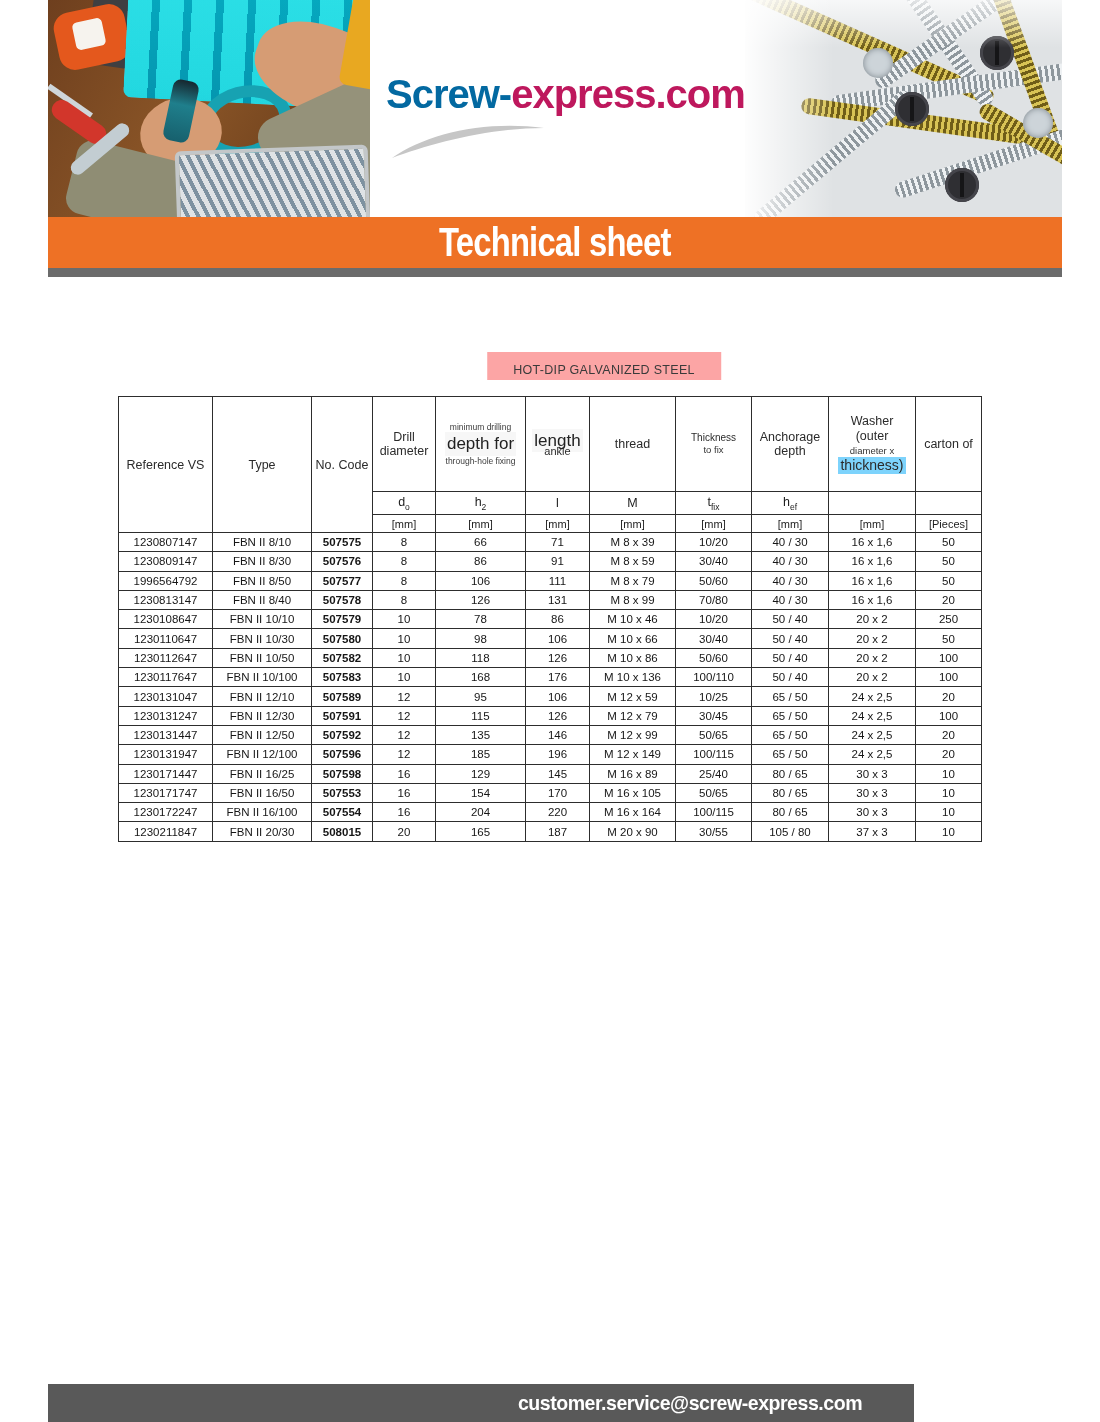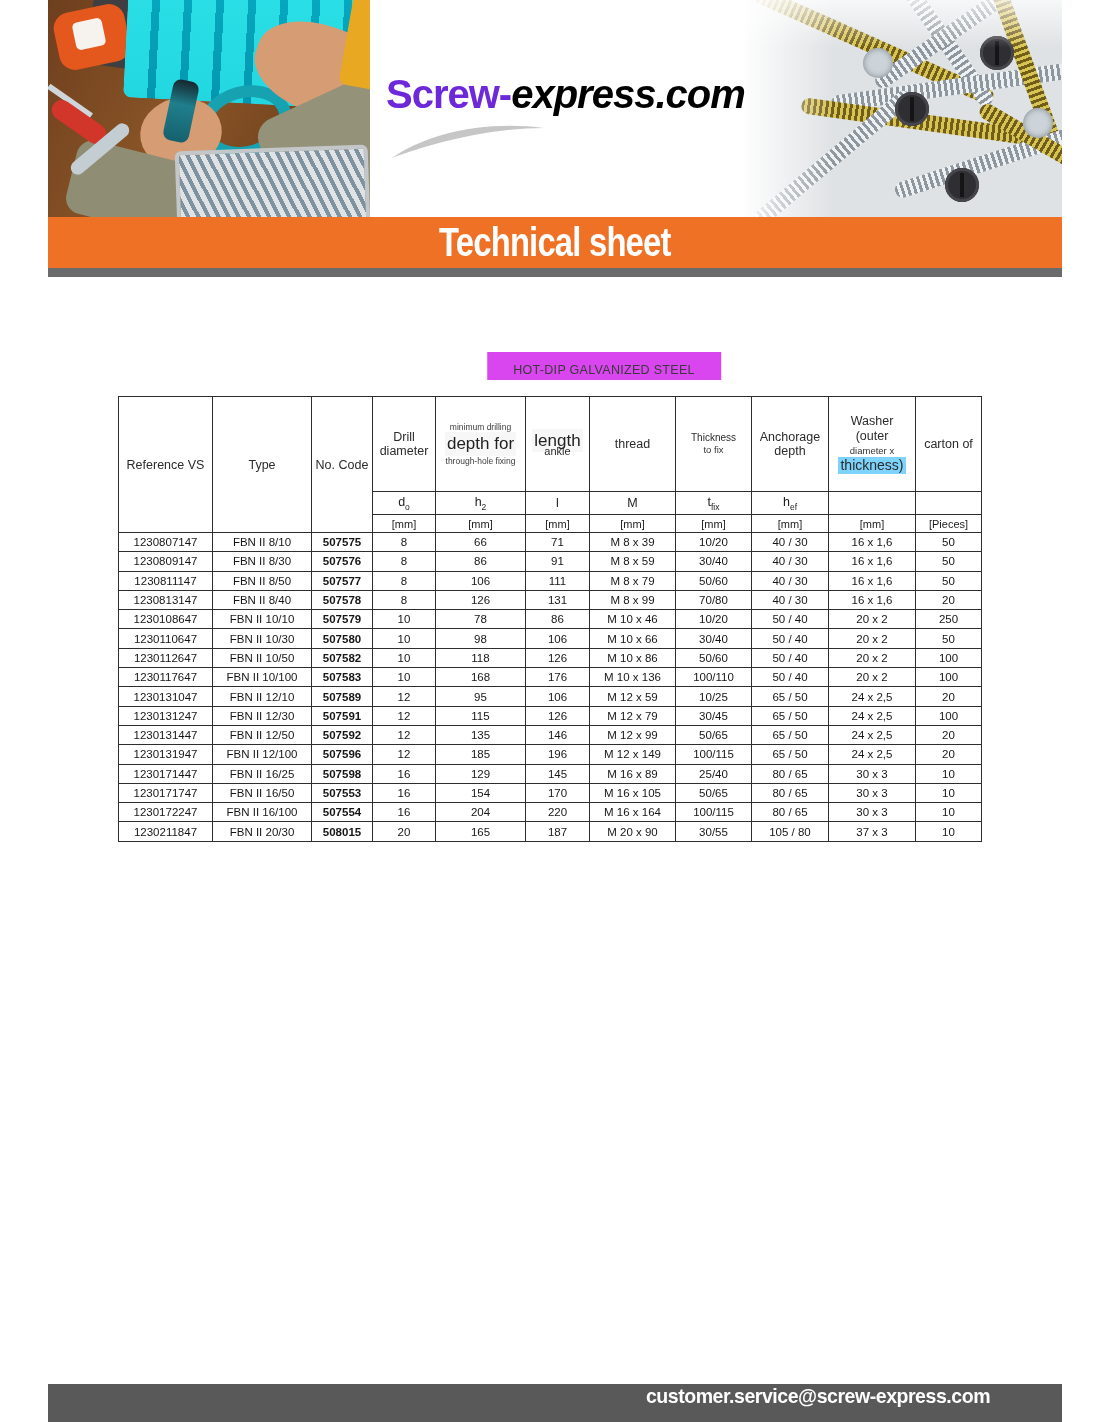--- a/index.html
+++ b/index.html
@@ -16,34 +16,34 @@
   .bar-brass{background:repeating-linear-gradient(90deg,#6f5d18 0 3px,#d8c355 3px 6px);}
   .head-dark{width:34px;height:34px;border-radius:50%;background:#2f2f33;
     box-shadow:inset 0 0 0 3px #45454b;}
   .head-dark::after{content:"";position:absolute;left:45%;top:15%;width:10%;height:70%;background:#151517;}
   .head-light{width:30px;height:30px;border-radius:50%;background:#cdd4d9;box-shadow:inset 0 0 6px #7d868c;}
   .fade-overlay{inset:0;background:linear-gradient(90deg,rgba(255,255,255,.95),rgba(255,255,255,0) 28%),linear-gradient(180deg,rgba(255,255,255,.75),rgba(255,255,255,0) 22%);}
 
   
   .logo-area{position:absolute;left:370px;top:0;width:375px;height:217px;background:#fff;}
   .logo-text{position:absolute;left:16px;top:72px;font-size:40px;font-weight:700;letter-spacing:-1px;white-space:nowrap;}
-  .logo-text .p1{color:#6d28d9;}
-  .logo-text .p2{color:#000000;font-style:italic;}
+  .logo-text .p1{color:#0369a1;}
+  .logo-text .p2{color:#be185d;}
   .swoosh{position:absolute;left:18px;top:118px;}
 
   
   .banner{position:absolute;left:48px;top:217px;width:1014px;height:51px;background:#ee7125;
     display:flex;align-items:center;justify-content:center;}
   .banner span{display:inline-block;color:#fff;font-size:41px;font-weight:700;letter-spacing:-1px;
     transform:scaleX(.8);}
   .banner-shadow{position:absolute;left:48px;top:268px;width:1014px;height:9px;background:#6b6b6b;}
 
   
   .material-title{position:absolute;left:604px;top:352px;transform:translateX(-50%);
-    background:#d946ef;padding:11px 26px 3px 26px;font-size:12.5px;color:#3a3a3a;letter-spacing:.3px;white-space:nowrap;}
+    background:#fca5a5;padding:11px 26px 3px 26px;font-size:12.5px;color:#3a3a3a;letter-spacing:.3px;white-space:nowrap;}
 
   
   table.spec{position:absolute;left:118px;top:396px;width:863px;border-collapse:collapse;
     table-layout:fixed;border:1.5px solid #2d2d2d;}
   table.spec th,table.spec td{border:1px solid #2d2d2d;text-align:center;vertical-align:middle;
     padding:0;overflow:hidden;}
   tr.h-main th{height:94px;font-weight:400;font-size:12.5px;color:#2b2b2b;}
   tr.h-sym th{height:22px;font-weight:400;font-size:12.5px;}
   tr.h-sym sub{font-size:8.5px;}
   tr.h-unit th{height:17px;font-weight:400;font-size:11px;}
@@ -52,22 +52,22 @@
   .tiny{font-size:8.5px;color:#3c3c3c;}
   .tiny2{font-size:9.5px;color:#333;}
   .big-label{font-size:17px;color:#222;background:#f7f7f7;display:inline-block;padding:1px 2px;}
   .big2{font-size:14px;background:#7dd3fc;display:inline-block;padding:0 2px;}
   .mid-label{font-size:10px;}
   .small-label{font-size:8px;}
   .sub-overlap{font-size:11px;margin-top:-7px;}
   th .stack{line-height:1.25;}
 
   
-  .footer{position:absolute;left:48px;top:1384px;width:1014px;height:38px;background:#595959;
-    display:flex;align-items:flex-start;justify-content:flex-end;padding-right:72px;box-sizing:border-box;}
+  .footer{position:absolute;left:48px;top:1384px;width:866px;height:38px;background:#595959;
+    display:flex;align-items:center;justify-content:flex-end;padding-right:52px;box-sizing:border-box;}
   .footer span{display:inline-block;color:#fff;font-size:21px;font-weight:700;letter-spacing:-.5px;
     transform:scaleX(.93);transform-origin:right center;}
 </style>
 </head>
 <body>
 
 <div class="page">
 
   <div class="photo photo-left">
     <div class="sh" style="left:42px;top:-12px;width:95px;height:82px;background:#3f3f41;border-radius:6px;transform:rotate(8deg);"></div>
@@ -214,21 +214,21 @@
           <td>8</td>
           <td>86</td>
           <td>91</td>
           <td>M 8 x 59</td>
           <td>30/40</td>
           <td>40 / 30</td>
           <td>16 x 1,6</td>
           <td>50</td>
         </tr>
         <tr>
-          <td>1230811147</td>
+          <td>1996564792</td>
           <td>FBN II 8/50</td>
           <td>507577</td>
           <td>8</td>
           <td>106</td>
           <td>111</td>
           <td>M 8 x 79</td>
           <td>50/60</td>
           <td>40 / 30</td>
           <td>16 x 1,6</td>
           <td>50</td>

